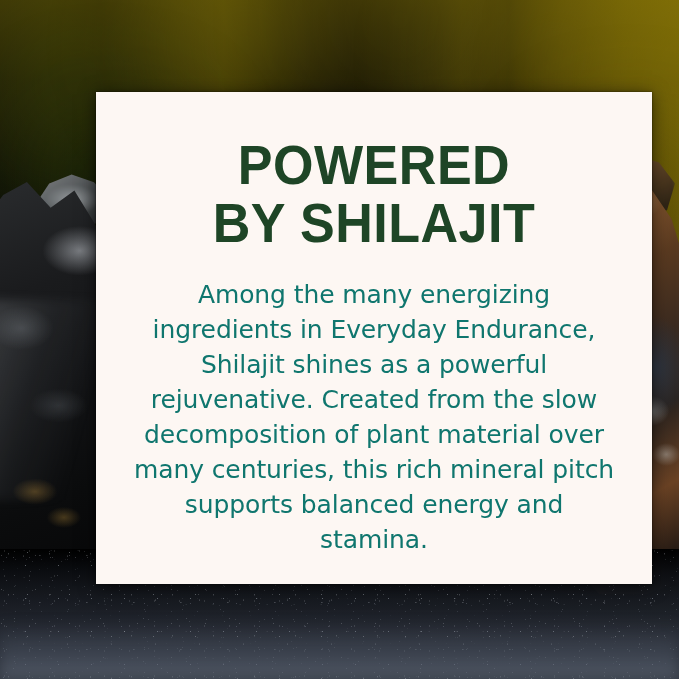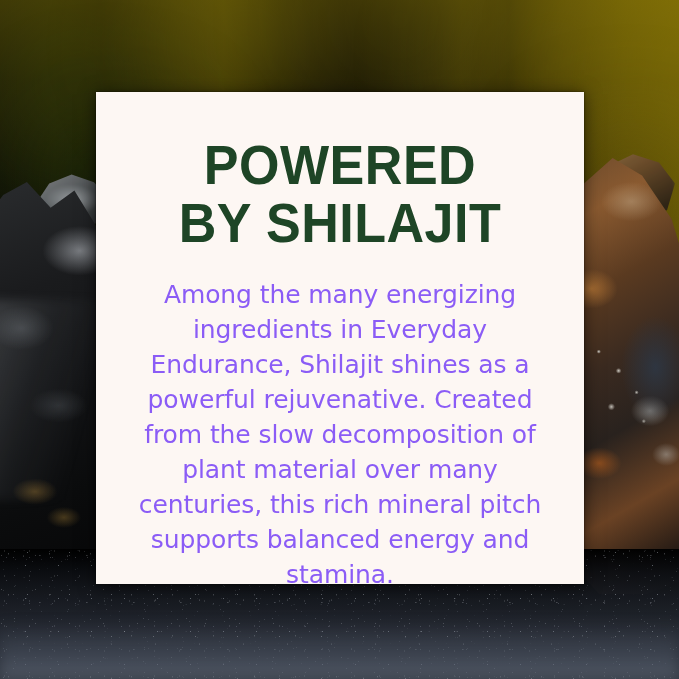--- a/index.html
+++ b/index.html
@@ -227,21 +227,21 @@
     height: 70px;
     background: radial-gradient(ellipse 55% 100% at 50% 100%, rgba(0,0,0,0.85), rgba(0,0,0,0) 72%);
     pointer-events: none;
   }
 
   
   .card {
     position: absolute;
     left: 96px;
     top: 92px;
-    width: 488px;
+    width: 556px;
     height: 492px;
     background: #fdf7f3;
     box-shadow: 0 2px 16px rgba(0,0,0,0.55), 0 0 2px rgba(0,0,0,0.6);
     box-sizing: border-box;
     padding: 44px 26px 0 26px;
     text-align: center;
     z-index: 4;
   }
 
   .headline {
@@ -253,21 +253,21 @@
     letter-spacing: 0.5px;
     font-family: "Liberation Sans Narrow", "Liberation Sans", "DejaVu Sans", sans-serif;
     transform: scaleX(0.93);
     transform-origin: center top;
     white-space: nowrap;
   }
   .headline .hl-line { display: block; }
 
   .body-copy {
     margin: 26px 0 0 0;
-    color: #8b5cf6;
+    color: #0f766e;
     font-size: 25px;
     line-height: 35px;
     font-weight: 400;
     font-family: "DejaVu Sans", "Liberation Sans", sans-serif;
     letter-spacing: -0.1px;
     padding: 0 6px;
   }
 </style>
 </head>
 <body>

